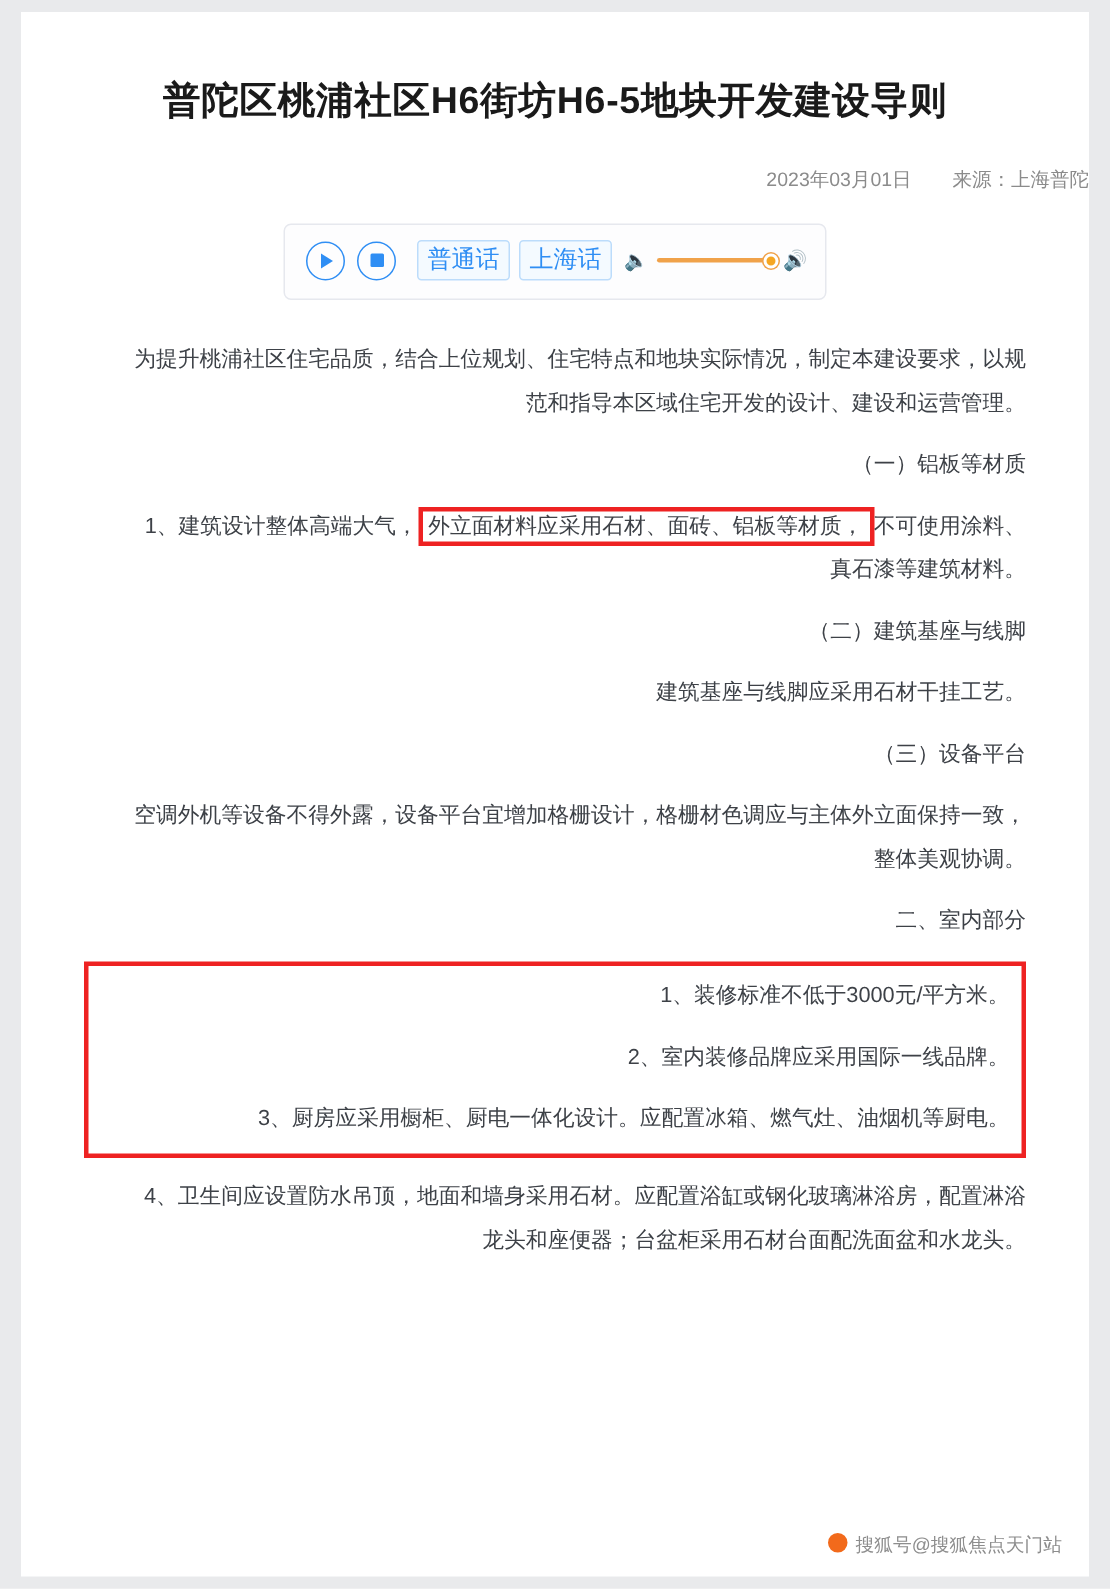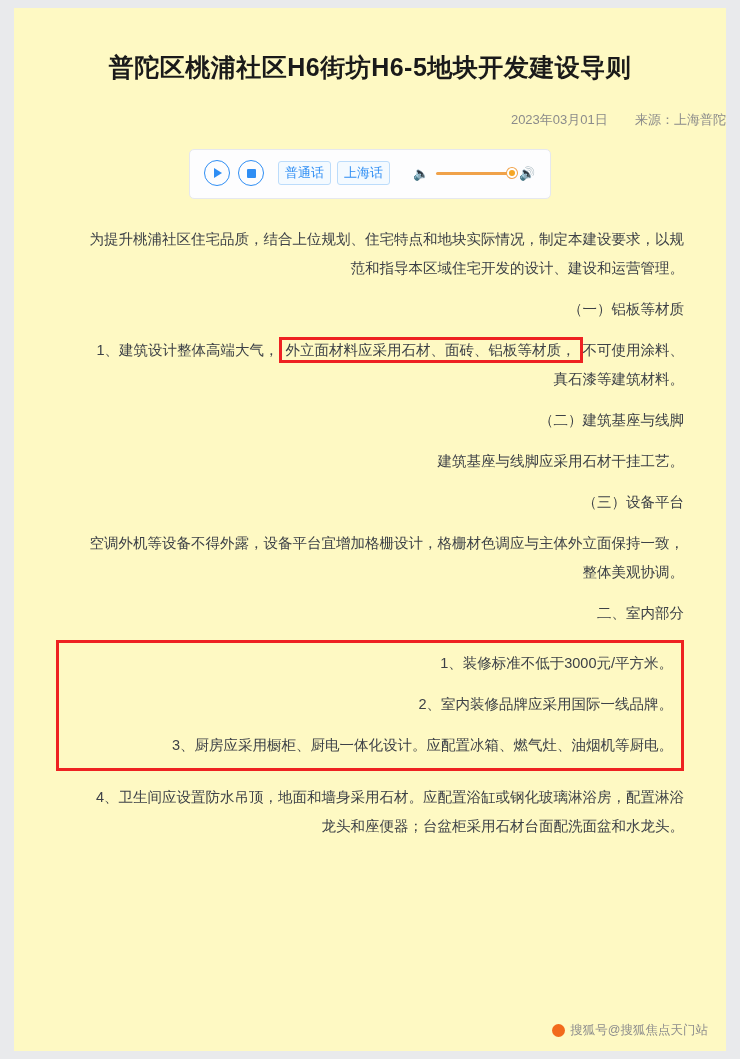--- a/index.html
+++ b/index.html
@@ -10,21 +10,21 @@
   }
   body {
     width: 740px; height: 1059px;
     position: relative;
     overflow: hidden;
   }
   .page {
     position: absolute;
     left: 14px; top: 8px;
     width: 712px; height: 1043px;
-    background: #fef9c3;
+    background: #ffffff;
     overflow: hidden;
   }
   .doc-title {
     margin: 0;
     padding: 42px 46px 0 46px;
     font-size: 25px;
     font-weight: bold;
     color: #1a1a1a;
     text-align: center;
     letter-spacing: 0.5px;
@@ -81,21 +81,21 @@
     flex: none;
   }
   .btn-stop .sq {
     width: 9px; height: 9px; background: #2f8ef4; border-radius: 1px;
   }
   .lang {
     margin-left: 6px;
     display: flex; gap: 6px;
   }
   .lang span {
-    font-size: 13px;
+    font-size: 16px;
     color: #2f8ef4;
     border: 1px solid #bcdcfb;
     border-radius: 3px;
     padding: 2px 6px;
     background: #f4faff;
     white-space: nowrap;
   }
   .vol-wrap {
     display: flex; align-items: center; gap: 6px;
     margin-left: auto;
@@ -135,21 +135,21 @@
     border: 3px solid #ee2222;
     padding: 6px 8px 2px 8px;
     margin: 0 0 12px 0;
   }
   .block-hl p:last-child { margin-bottom: 6px; }
   .watermark {
     position: absolute;
     right: 18px; bottom: 12px;
     font-size: 12.5px;
     color: #8d8d8d;
-    display: flex; align-items: center; gap: 5px;
+    display: flex; align-items: flex-start; gap: 5px;
   }
   .wm-dot {
     width: 13px; height: 13px; border-radius: 50%;
     background: #f26a1b;
     display: inline-block;
   }
 </style>
 </head>
 <body>
 

